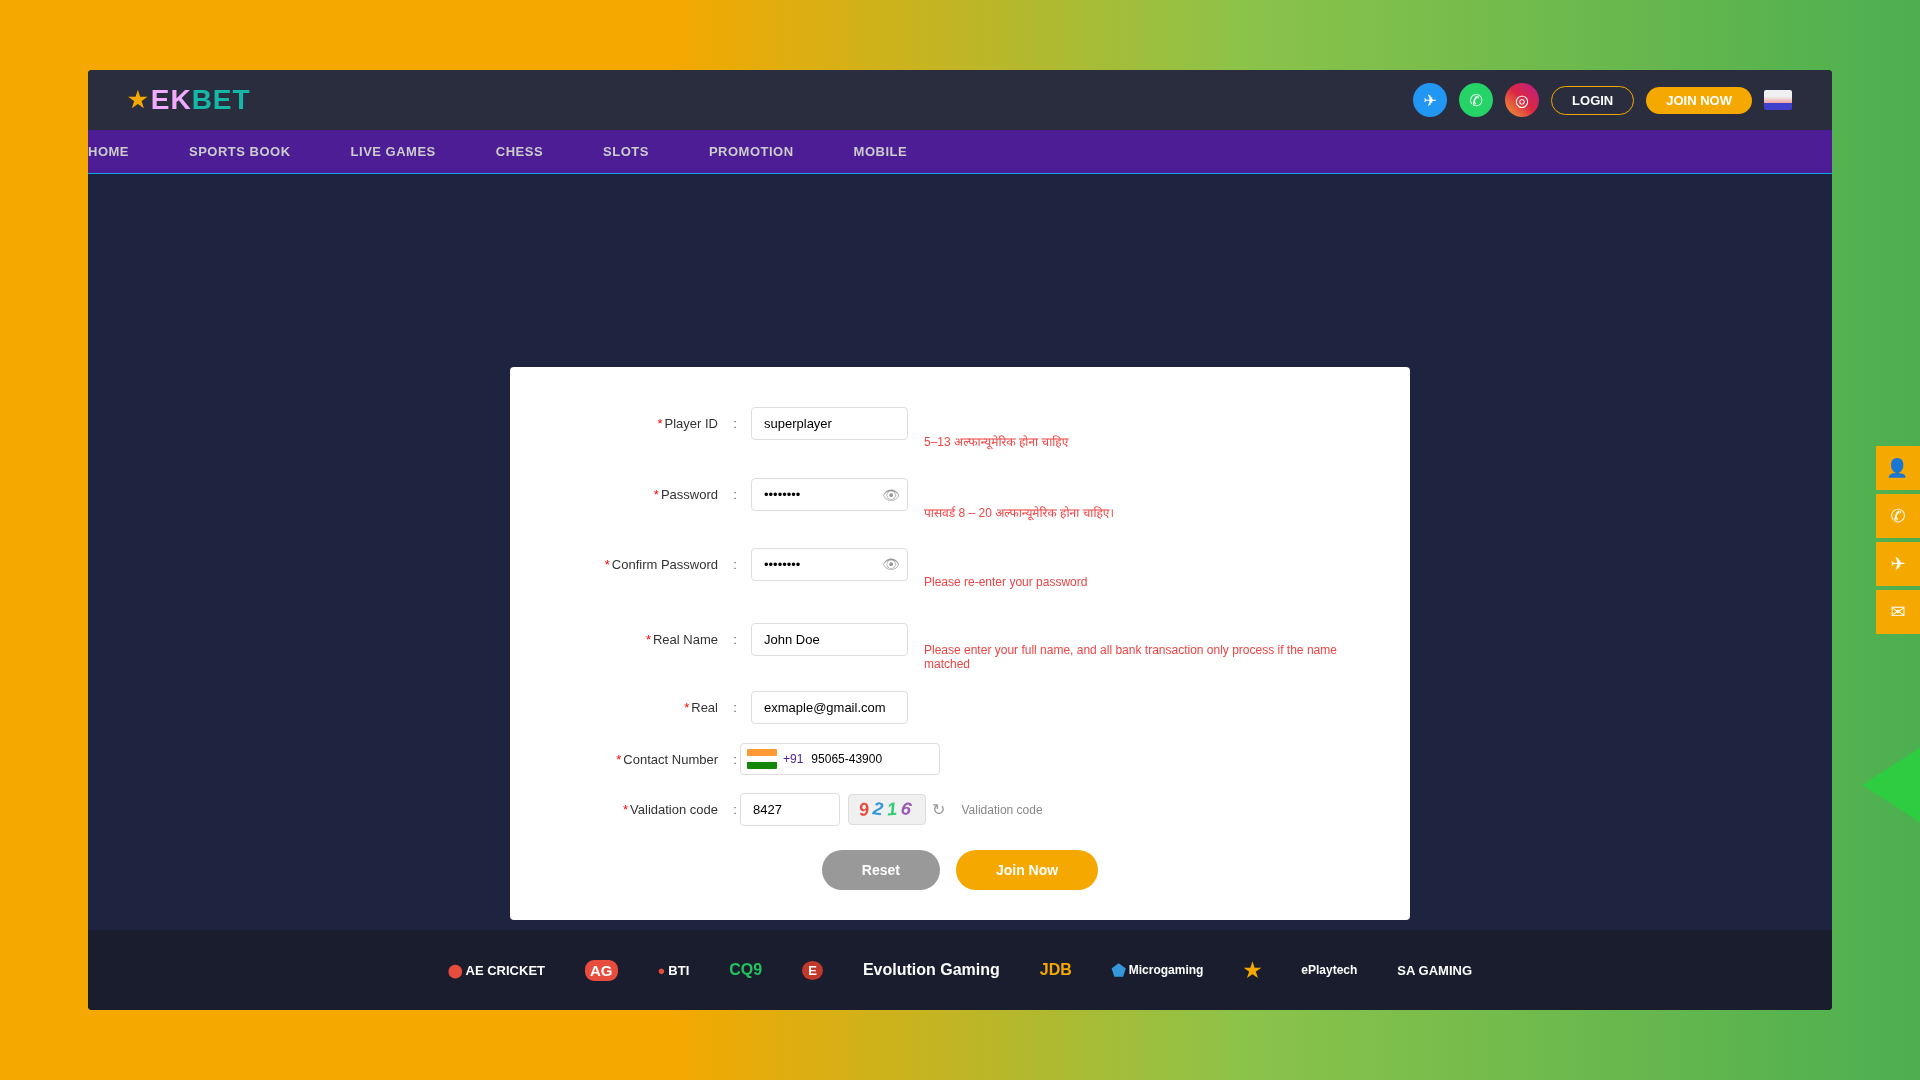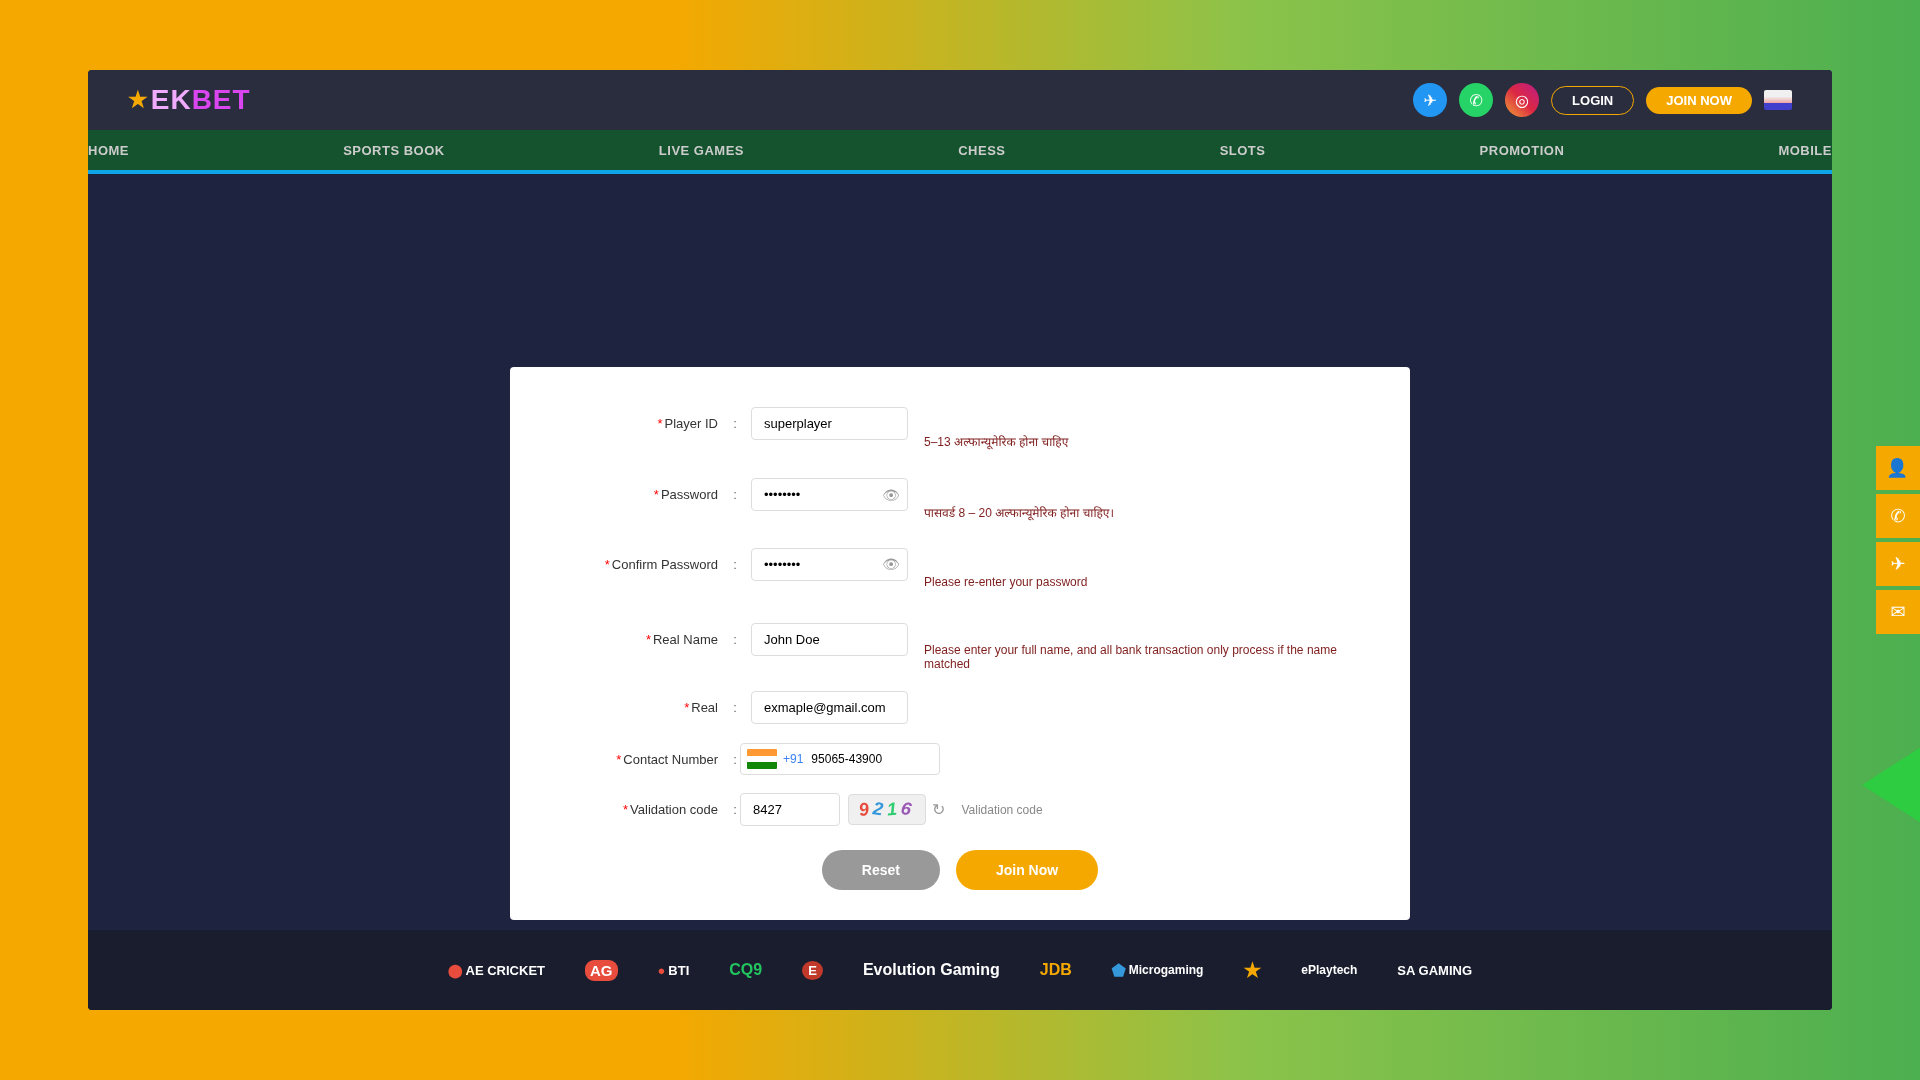--- a/index.html
+++ b/index.html
@@ -56,21 +56,21 @@
       color: #f5a800;
       font-size: 22px;
       margin-right: 2px;
     }
 
     .logo-ek {
       color: #f0abfc;
     }
 
     .logo-bet {
-      color: #d946ef;
+      color: #14b8a6;
     }
 
     .header-right {
       display: flex;
       align-items: center;
       gap: 12px;
     }
 
     .social-icon {
       width: 34px;
@@ -112,27 +112,27 @@
     .flag-icon {
       width: 28px;
       height: 20px;
       background: linear-gradient(to bottom, #f0f0f0 33%, #f0f0f0 33%, #f0a0a0 66%, #4040cc 66%);
       border-radius: 2px;
       cursor: pointer;
     }
 
     
     .nav {
-      background: #14532d;
+      background: #4c1d95;
       height: 44px;
       display: flex;
       align-items: center;
-      justify-content: space-between;
+      justify-content: flex-start;
       gap: 60px;
-      border-bottom: 4px solid #0ea5e9;
+      border-bottom: 1px solid #0ea5e9;
     }
 
     .nav-item {
       color: #ccc;
       font-size: 13px;
       font-weight: 600;
       cursor: pointer;
       letter-spacing: 0.5px;
       text-transform: uppercase;
     }
@@ -206,21 +206,21 @@
       top: 50%;
       transform: translateY(-50%);
       color: #999;
       cursor: pointer;
       font-size: 14px;
     }
 
     .form-hint {
       margin-left: 16px;
       font-size: 12px;
-      color: #7f1d1d;
+      color: #ef4444;
       flex: 1;
       margin-top: 36px;
     }
 
     .phone-input-wrapper {
       display: flex;
       align-items: center;
       width: 200px;
       border: 1px solid #ddd;
       border-radius: 4px;
@@ -231,21 +231,21 @@
       width: 30px;
       height: 20px;
       margin: 0 6px;
       background: linear-gradient(to bottom, #ff9933 33%, white 33%, white 66%, #138808 66%);
       border-radius: 1px;
       flex-shrink: 0;
     }
 
     .phone-code {
       font-size: 12px;
-      color: #3b82f6;
+      color: #4c1d95;
       padding: 8px 4px 8px 0;
       flex-shrink: 0;
     }
 
     .phone-number {
       border: none;
       outline: none;
       font-size: 12px;
       padding: 8px 4px;
       width: 110px;

